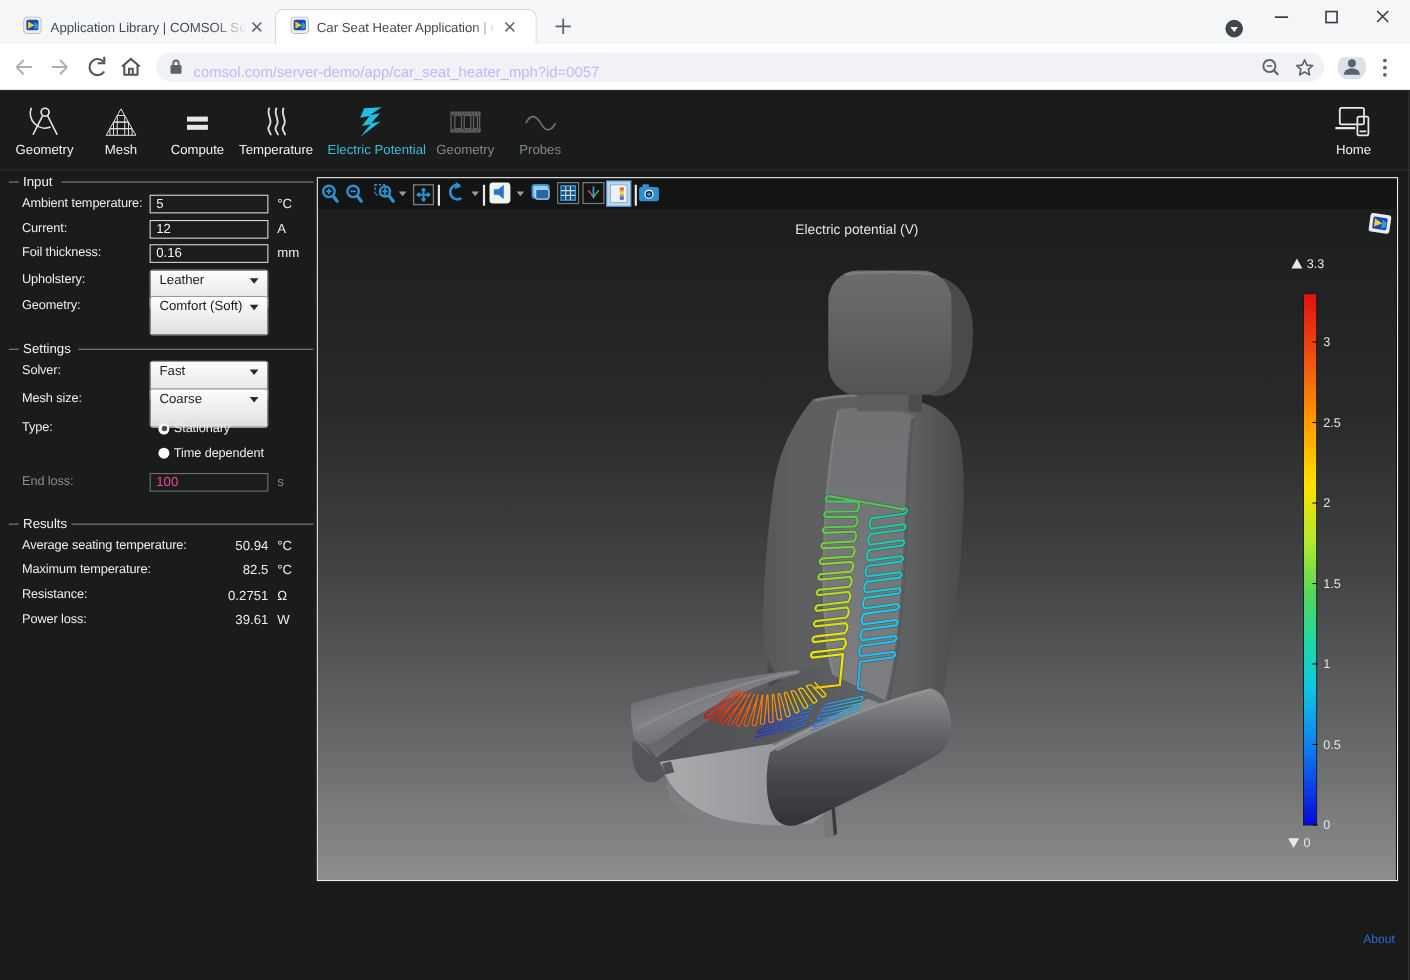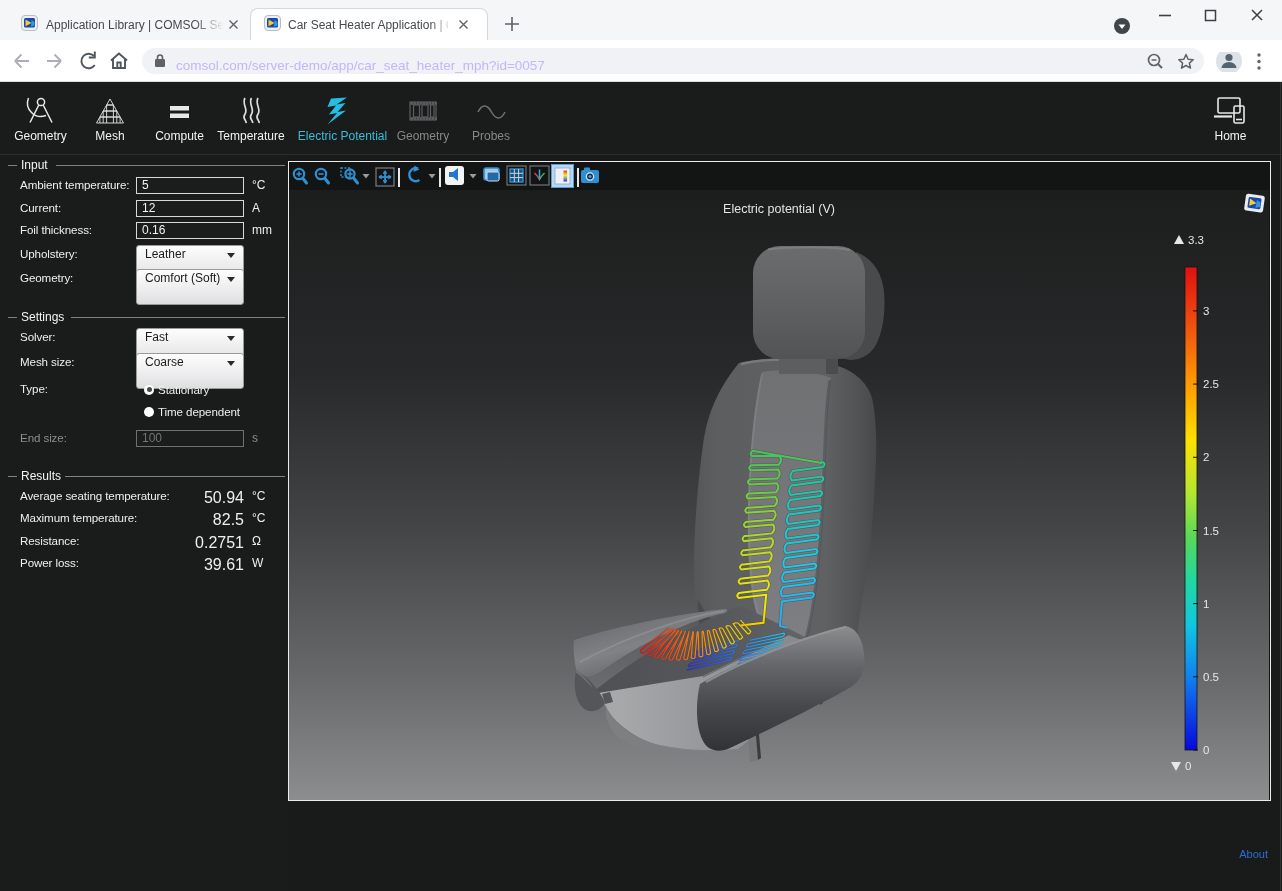--- a/index.html
+++ b/index.html
@@ -22,27 +22,27 @@
 .rlab{position:absolute;top:129px;font-size:12px;color:#f2f2f3;text-align:center;white-space:nowrap}
 .rlab.dis{color:#85888a}
 .rlab.cy{color:#3bbcda}
 #sidebar{left:0;top:156px;width:288px;height:735px;background:#1a1b1b}
 .leg{position:absolute;font-size:12px;color:#f4f4f4}
 .legline{position:absolute;height:1px;background:#808182}
 .flab{position:absolute;font-size:11.6px;color:#eeeeee;white-space:nowrap;letter-spacing:-0.1px}
 .flab.dis{color:#8b8d8e}
 .tf{position:absolute;left:136px;width:108px;height:17px;background:#1b1c1c;border:1px solid #d8d8d8;
  color:#f2f2f2;font-size:12px;line-height:15px;padding-left:5px}
-.tf.dis{border-color:#6f7071;color:#737373}
+.tf.dis{border-color:#6f7071;color:#ec4899}
 .dd{position:absolute;left:136px;width:108px;height:36px;border-radius:3px;
  background:linear-gradient(#fdfdfd,#e9e9eb 70%,#dededf);border:1px solid #9a9a9a;
  color:#1b1b1b;font-size:12px;line-height:17px;padding-left:8px}
 .dd:after{content:"";position:absolute;right:8px;top:7px;border:4px solid transparent;border-top:5px solid #2a2a2a}
 .unit{position:absolute;left:252px;font-size:12px;color:#eeeeee}
-.rval{position:absolute;font-size:16px;color:#eeeeee;width:108px;left:136px;text-align:right}
+.rval{position:absolute;font-size:12px;color:#eeeeee;width:108px;left:136px;text-align:right}
 .radio{position:absolute;left:144px;width:10px;height:10px;border-radius:50%;background:#fff}
 .radio.sel:after{content:"";position:absolute;left:2.5px;top:2.5px;width:5px;height:5px;border-radius:50%;background:#4a4a4a}
 
 #gpanel{left:288px;top:161px;width:983px;height:640px;border:1px solid #ececec;background:#131414}
 #about{right:14px;top:848px;font-size:11px;color:#2f6cd4}
 .gsep{position:absolute;top:168px;width:2px;height:19px;background:#e8e8e8}
 </style>
 
 </head><body>
 <div id="page">
@@ -198,21 +198,21 @@
     <div class="legline abs" style="left:71px;top:317px;width:214px"></div>
 <div class="flab" style="left:20px;top:330px">Solver:</div>
 <div class="dd" style="top:328px">Fast</div>
 <div class="flab" style="left:20px;top:355px">Mesh size:</div>
 <div class="dd" style="top:353px">Coarse</div>
 <div class="flab" style="left:20px;top:382px">Type:</div>
 <div class="radio sel" style="top:384.5px"></div>
 <div class="flab" style="left:158px;top:383px">Stationary</div>
 <div class="radio" style="top:406.5px"></div>
 <div class="flab" style="left:158px;top:405px">Time dependent</div>
-<div class="flab dis" style="left:20px;top:431px">End size:</div>
+<div class="flab dis" style="left:20px;top:431px">End loss:</div>
 <div class="tf dis" style="top:430px">100</div>
 <div class="unit" style="top:431px;color:#8b8d8e">s</div>
 <div class="legline abs" style="left:8px;top:476px;width:9px"></div>
     <div class="leg abs" style="left:21px;top:469px">Results</div>
     <div class="legline abs" style="left:65px;top:476px;width:220px"></div>
 <div class="flab" style="left:20px;top:489px">Average seating temperature:</div>
 <div class="rval" style="top:489px">50.94</div>
 <div class="unit" style="top:489px">°C</div>
 <div class="flab" style="left:20px;top:511px">Maximum temperature:</div>
 <div class="rval" style="top:511px">82.5</div>

